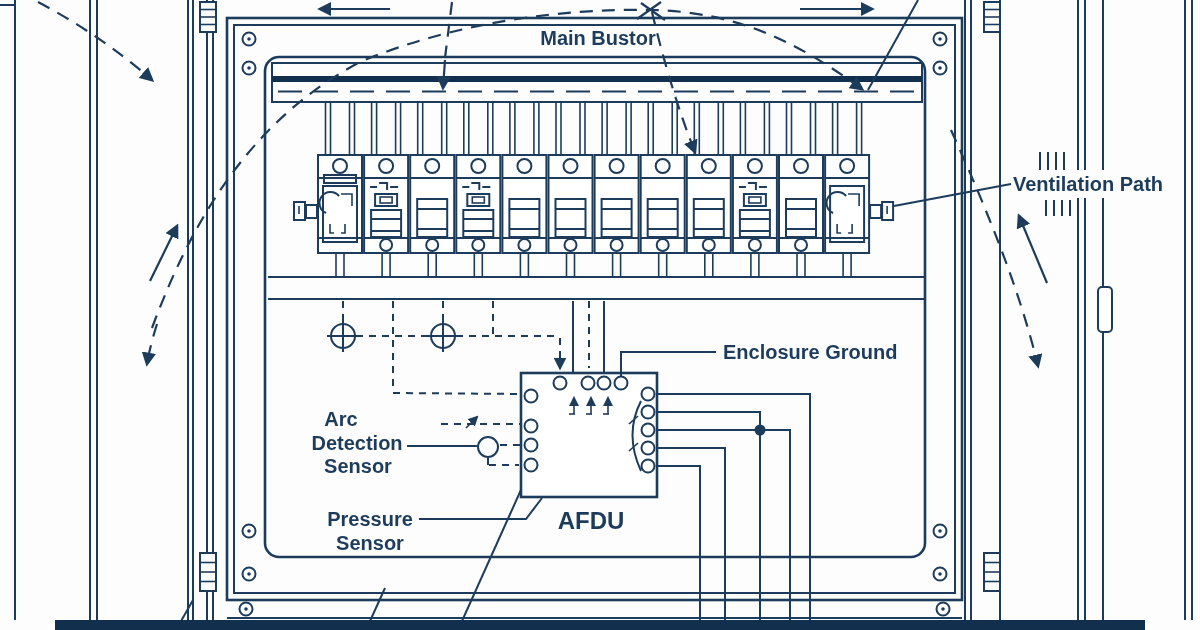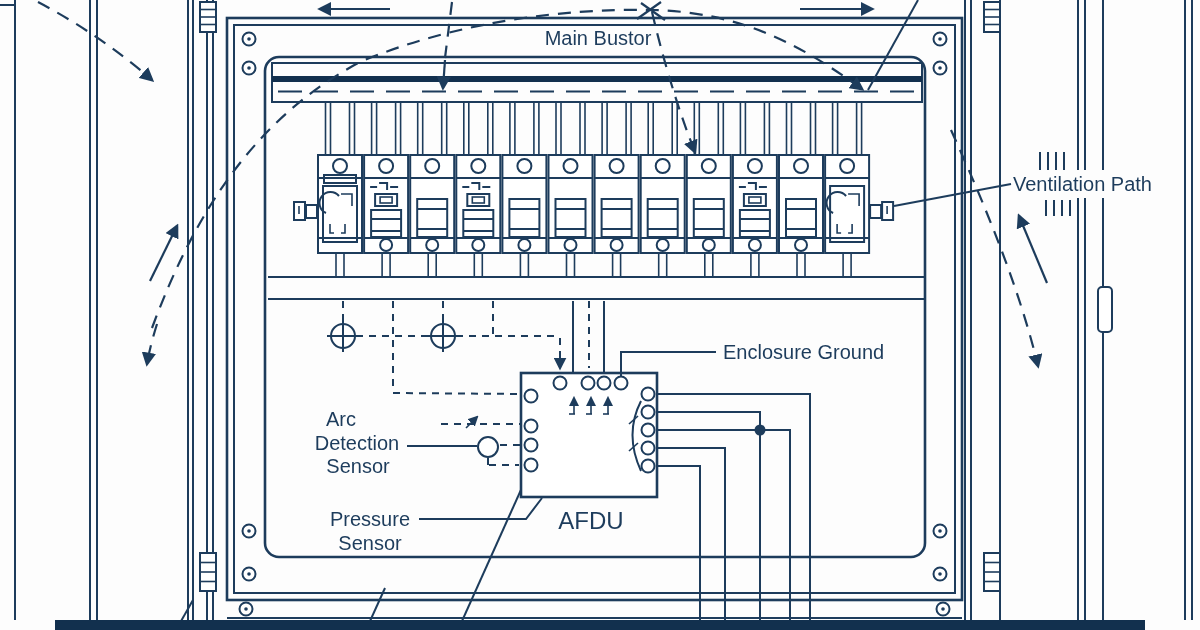--- a/index.html
+++ b/index.html
@@ -1,17 +1,17 @@
 <!DOCTYPE html>
 <html style="--ink: #1d3c5c; --ink-dark: #12304e; --paper: #fdfdfd;"><head>
 <meta charset="utf-8">
 <style>
   :root{ --ink:#1d3c5c; --ink-dark:#12304e; --paper:#fdfdfd; }
   html,body{margin:0;padding:0;background:#fff;}
-  .stage{width:1200px;height:630px;position:relative;background:var(--paper);overflow:hidden;}
+  .stage{width:1200px;height:630px;position:relative;background:var(--paper);overflow:hidden;font-weight:bold;}
   svg{display:block;color:var(--ink);}
   .ln{stroke:currentColor;stroke-width:2;fill:none;}
   .ln15{stroke:currentColor;stroke-width:1.6;fill:none;}
   .ln25{stroke:currentColor;stroke-width:2.6;fill:none;}
   .fw{stroke:currentColor;stroke-width:2;fill:#fff;}
   .fw25{stroke:currentColor;stroke-width:2.6;fill:#fff;}
   .dash{stroke:currentColor;stroke-width:2.2;fill:none;stroke-dasharray:13 9;}
   .dash-s{stroke:currentColor;stroke-width:2;fill:none;stroke-dasharray:7 6;}
   .solid22{stroke:currentColor;stroke-width:2.2;fill:none;}
   .dot{fill:var(--ink);stroke:none;}

